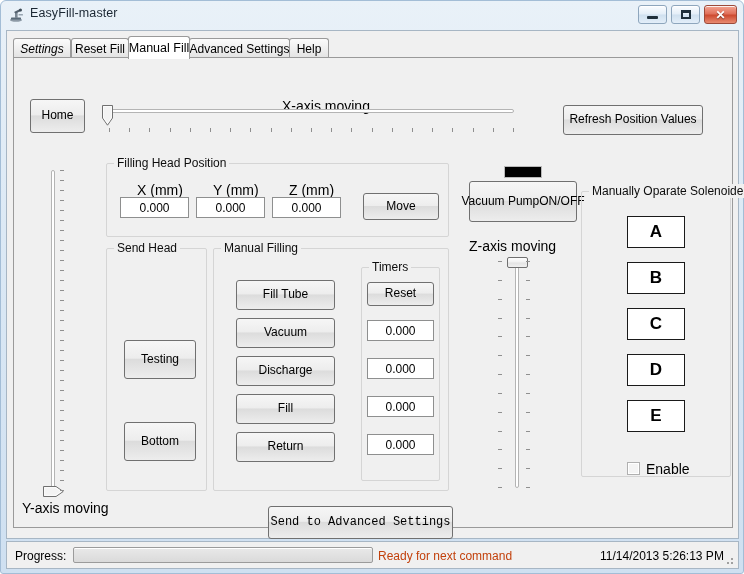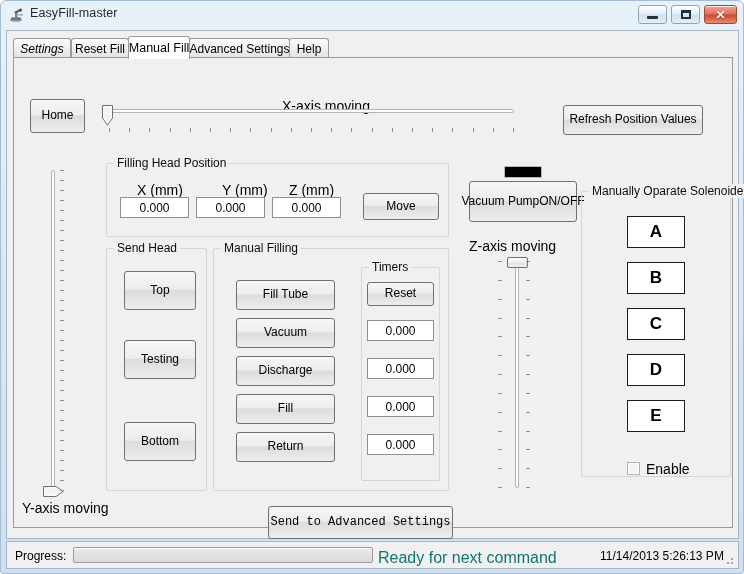--- a/index.html
+++ b/index.html
@@ -215,21 +215,21 @@
   }
   #progress-label { position: absolute; left: 8px; top: 7px; font-size: 12px; color: #000; }
   #progress-bar {
     position: absolute; left: 66px; top: 5px;
     width: 300px; height: 16px;
     background: linear-gradient(to bottom, #e9e9e9 0%, #dadada 100%);
     border: 1px solid #9b9b9b;
     border-radius: 2px;
     box-shadow: inset 0 1px 0 #ffffff;
   }
-  #status-msg { position: absolute; left: 371px; top: 7px; font-size: 16px; color: #0f766e; }
+  #status-msg { position: absolute; left: 371px; top: 7px; font-size: 12px; color: #c2410c; }
   #status-time { position: absolute; left: 593px; top: 7px; font-size: 12px; color: #000; }
   #grip { position: absolute; right: 3px; bottom: 2px; width: 13px; height: 13px; }
   .gdot { position: absolute; width: 2px; height: 2px; background: #a0a0a0; }
 </style>
 </head>
 <body>
 
 <div id="window">
 
   <div id="titlebar">
@@ -358,21 +358,21 @@
           <span class="tick-h" style="top: 300px; left: 0px;"></span>
           <span class="tick-h" style="top: 310px; left: 0px;"></span>
           <span class="tick-h" style="top: 320px; left: 0px;"></span>
         </div>
       <div class="lbl" style="left:8px;top:442px;">Y-axis moving</div>
 
       <div class="group" style="left:92px;top:105px;width:343px;height:74px;">
         <span class="glabel">Filling Head Position</span>
       </div>
       <div class="lbl" style="left:123px;top:124px;">X (mm)</div>
-      <div class="lbl" style="left:199px;top:124px;margin-left:9px;">Y (mm)</div>
+      <div class="lbl" style="left:199px;top:124px;">Y (mm)</div>
       <div class="lbl" style="left:275px;top:124px;">Z (mm)</div>
 
       <div class="tbox" style="left:106px;top:139px;width:69px;height:21px;">
         <span>0.000</span>
       </div>
       <div class="tbox" style="left:182px;top:139px;width:69px;height:21px;">
         <span>0.000</span>
       </div>
       <div class="tbox" style="left:258px;top:139px;width:69px;height:21px;">
         <span>0.000</span>
@@ -417,23 +417,20 @@
           <span class="tick-h" style="top: 151px; left: 0px;"></span>
           <span class="tick-h" style="top: 170px; left: 0px;"></span>
           <span class="tick-h" style="top: 188px; left: 0px;"></span>
           <span class="tick-h" style="top: 207px; left: 0px;"></span>
           <span class="tick-h" style="top: 226px; left: 0px;"></span>
         </div>
 
       <div class="group" style="left:92px;top:190px;width:101px;height:243px;">
         <span class="glabel">Send Head</span>
       </div>
-      <div class="btn" style="left:110px;top:213px;width:72px;height:39px;">
-        <span>Top</span>
-      </div>
       <div class="btn" style="left:110px;top:364px;width:72px;height:39px;">
         <span>Bottom</span>
       </div>
       <div class="btn" style="left:110px;top:282px;width:72px;height:39px;">
         <span>Testing</span>
       </div>
 
       <div class="group" style="left:199px;top:190px;width:236px;height:243px;">
         <span class="glabel">Manual Filling</span>
       </div>

